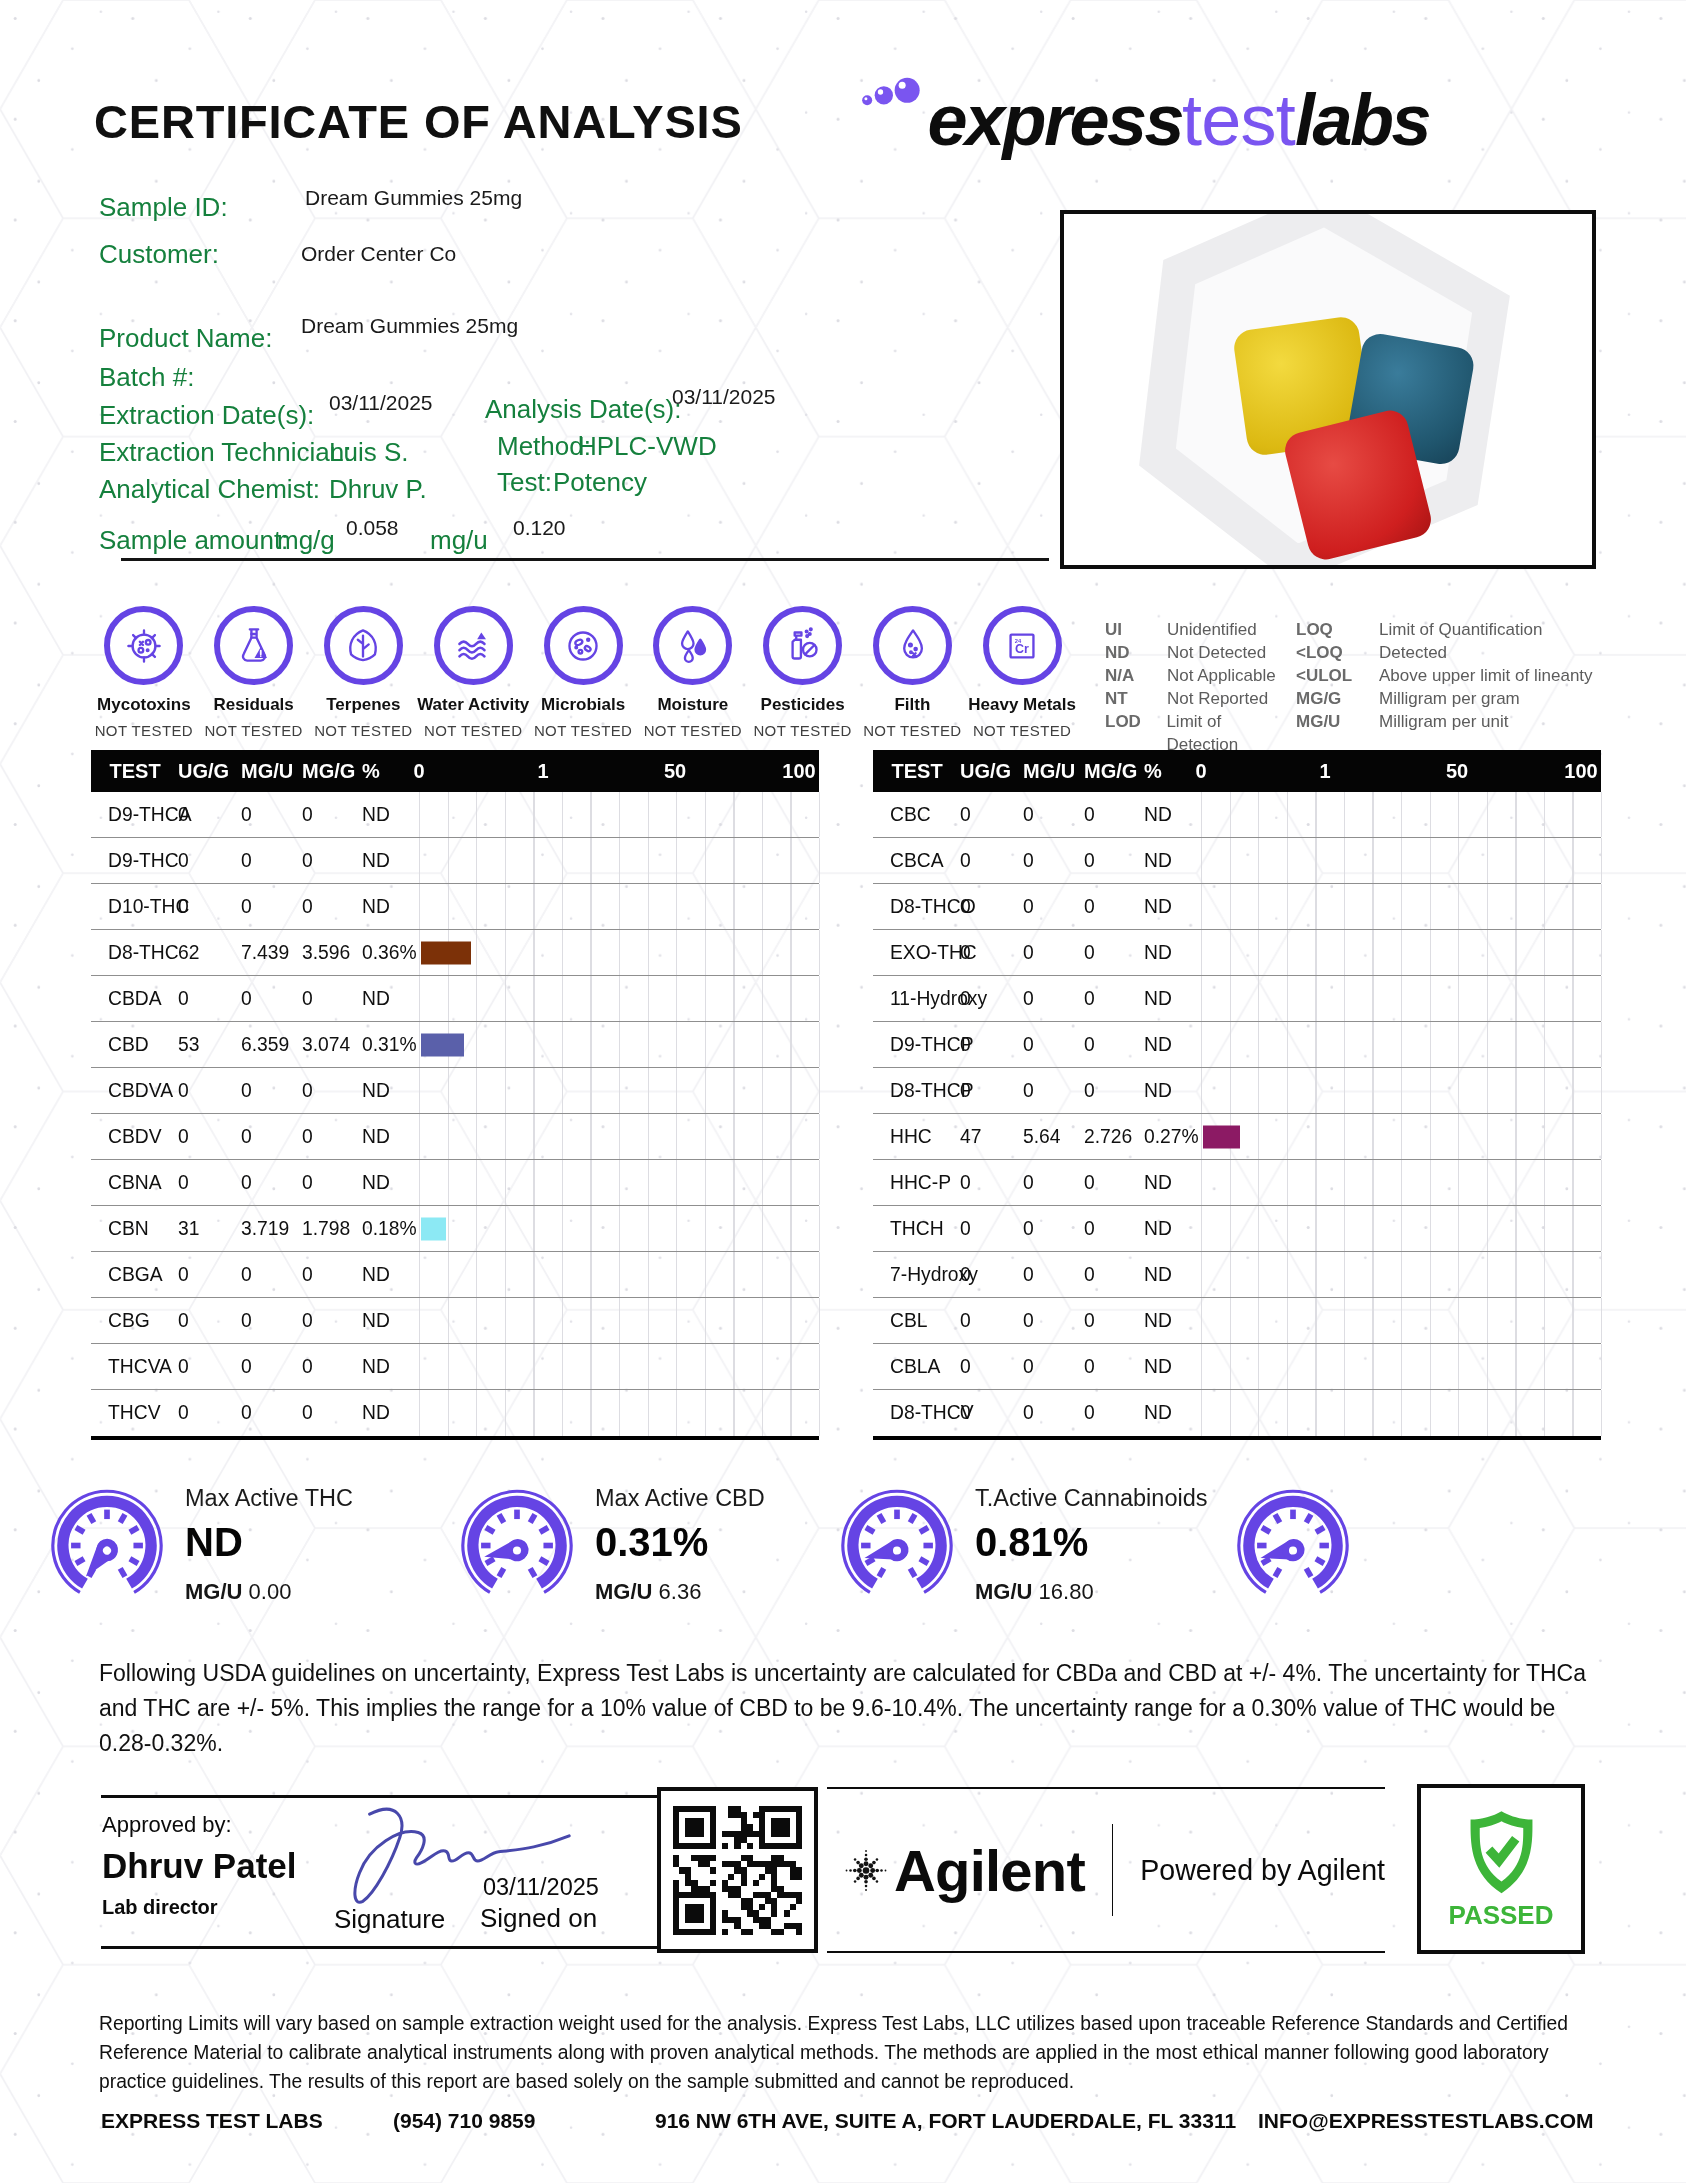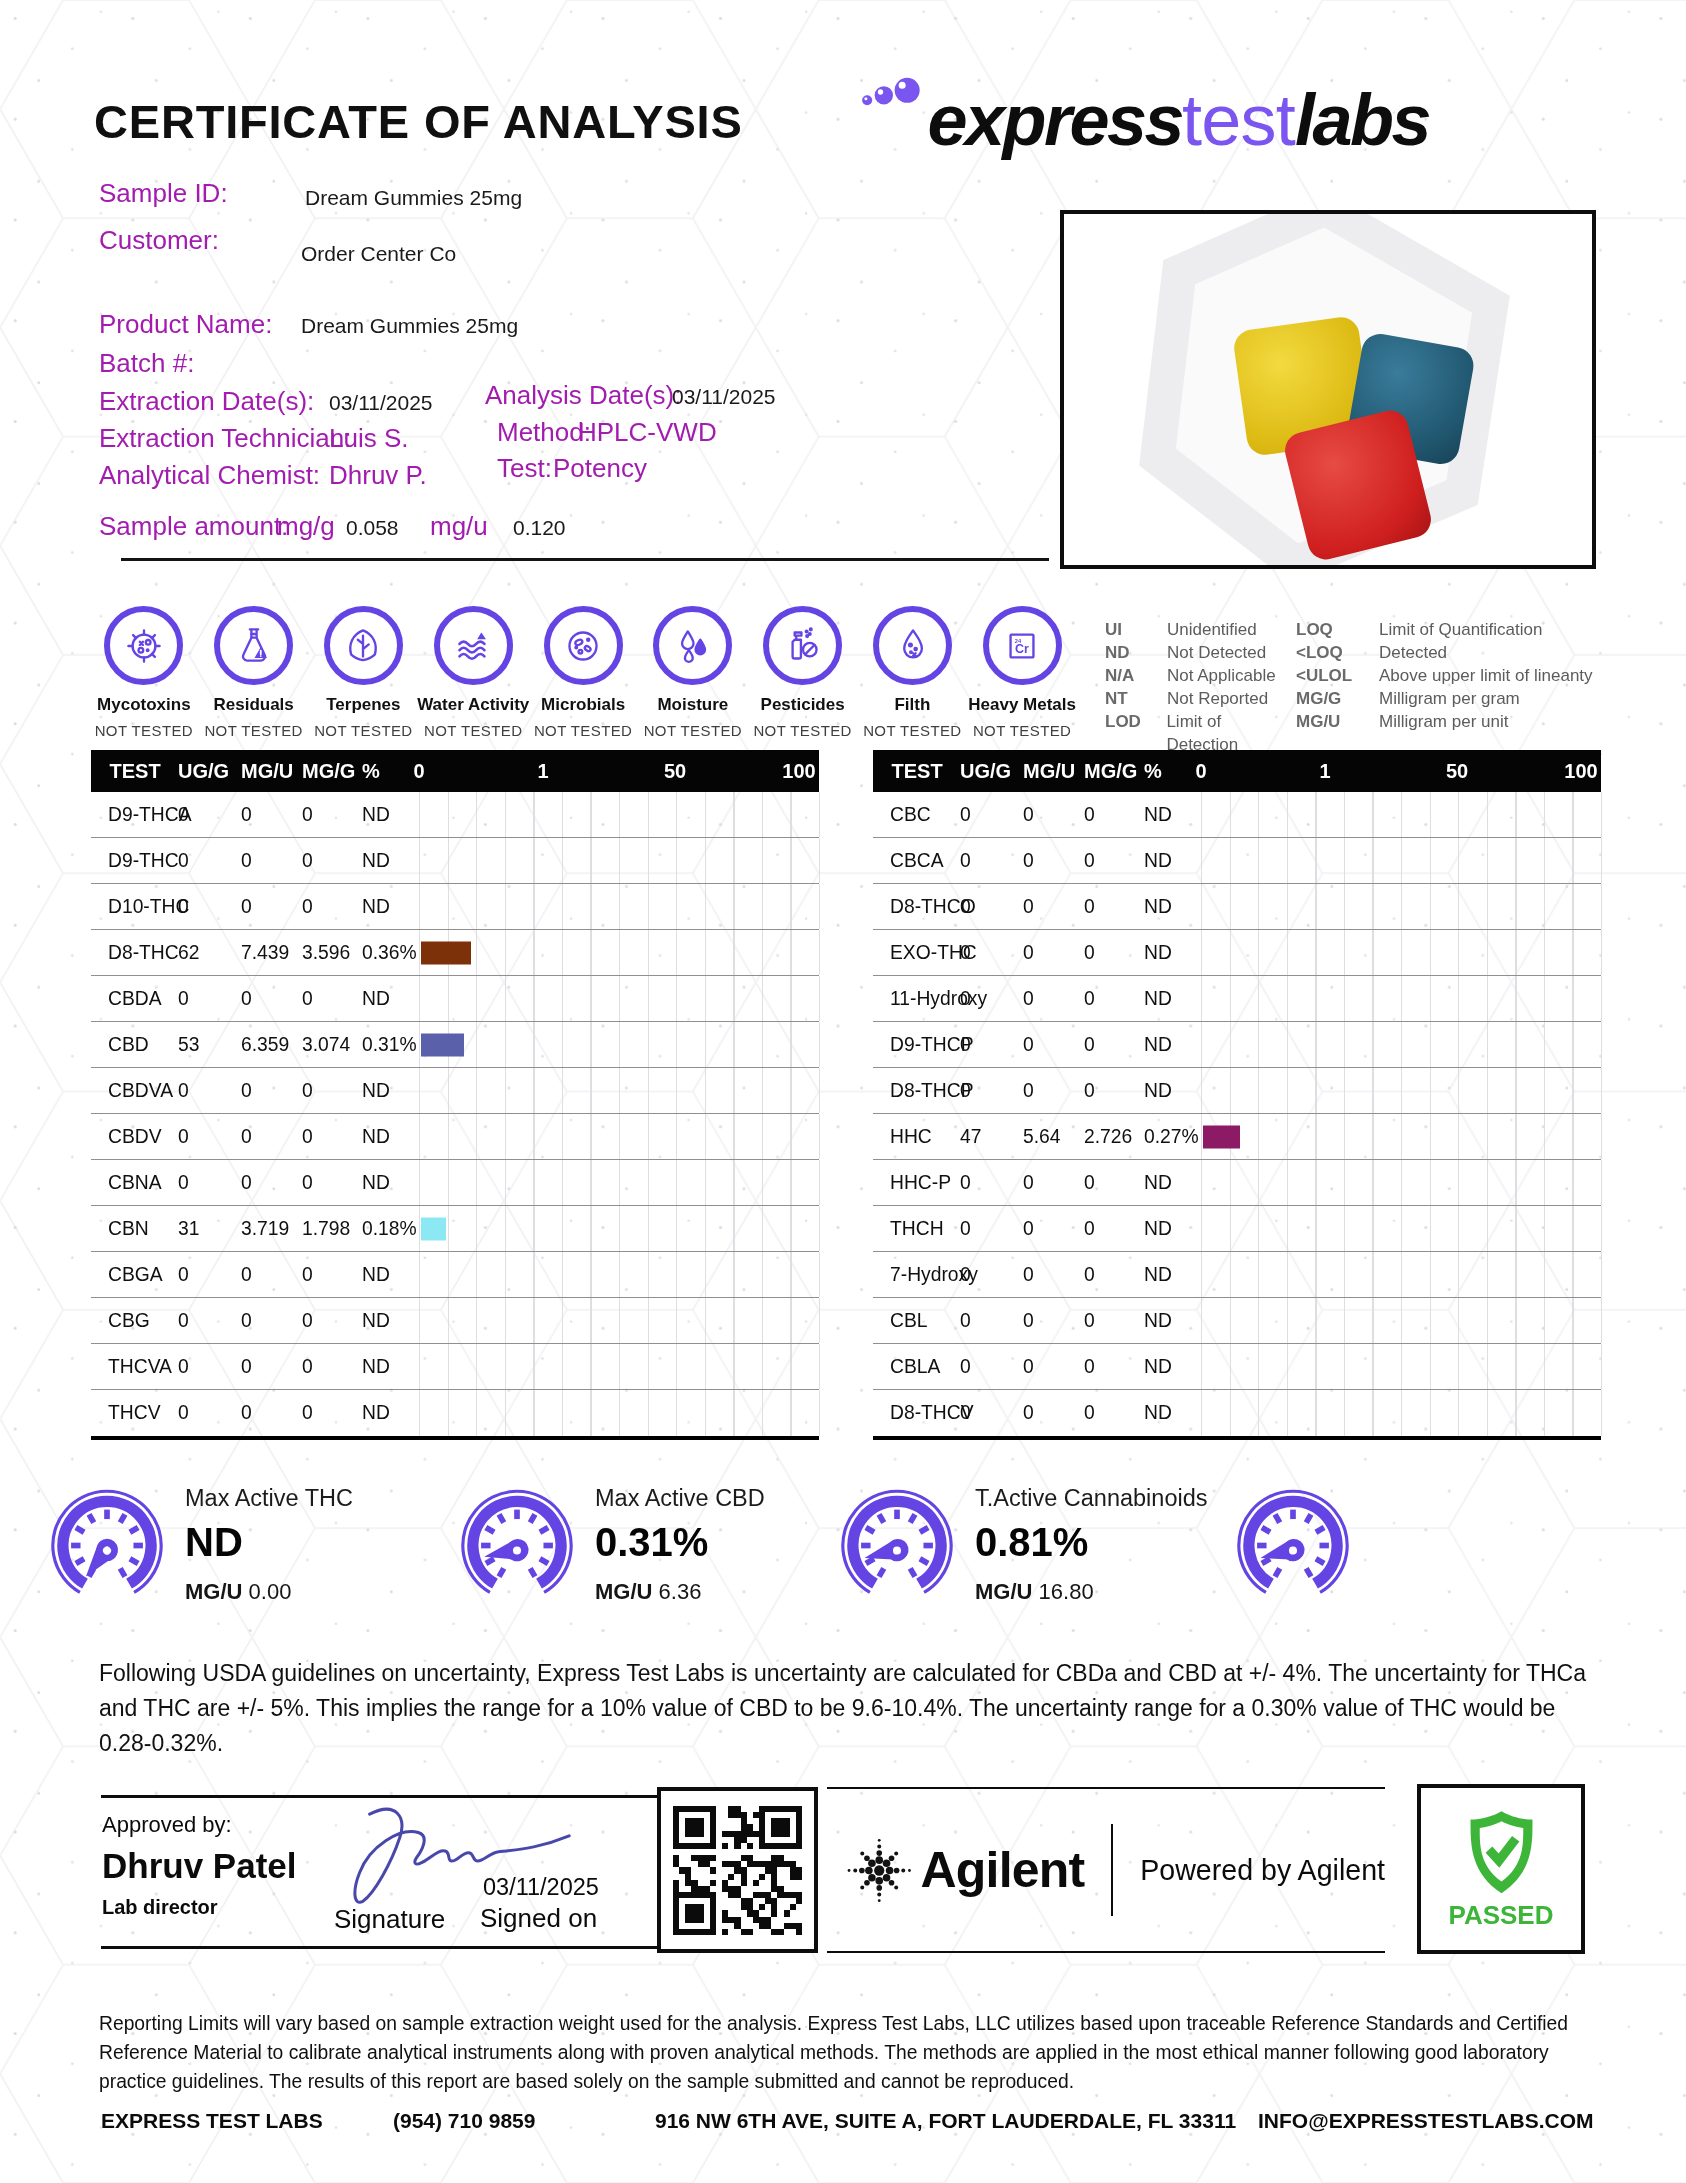--- a/index.html
+++ b/index.html
@@ -12,21 +12,21 @@
   
   .title{left:94px;top:94px;font-size:47px;font-weight:800;letter-spacing:0.8px;color:#101010;}
   .logo{left:857px;top:74px;display:flex;align-items:flex-start;}
   .logo .bubbles{margin-top:3.4px;margin-right:3.4px;}
   .logo .word{font-size:72px;line-height:92px;letter-spacing:-2.5px;white-space:nowrap;}
   .logo .w1{font-weight:800;font-style:italic;color:#0d0d0d;}
   .logo .w2{font-weight:400;font-style:normal;color:#7a55f0;letter-spacing:-0.8px;}
   .logo .w3{font-weight:800;font-style:italic;color:#0d0d0d;}
 
   
-  .f-label{position:absolute;font-size:26px;color:#a21caf;}
+  .f-label{position:absolute;font-size:26px;color:#15803d;margin-top:14px;}
   .f-value{position:absolute;font-size:21px;color:#1a1a1a;}
 
   
   .photo{left:1060px;top:210px;width:536px;height:359px;border:4.2px solid #0d0d0d;background:#fff;overflow:hidden;}
   .dish{position:absolute;left:59px;top:-25px;width:403px;height:395px;background:#ededef;
         clip-path:polygon(50% 0,96% 27%,88% 80%,42% 100%,4% 70%,10% 18%);}
   .dish-in{position:absolute;left:99px;top:13.4px;width:322px;height:316px;background:#fafafb;
         clip-path:polygon(50% 0,96% 27%,88% 80%,42% 100%,4% 70%,10% 18%);}
   .gummy{position:absolute;border-radius:18.5px;}
   .gummy.yellow{left:176px;top:109px;width:126px;height:126px;transform:rotate(-8deg);
@@ -98,21 +98,21 @@
   .ap-role{left:102px;top:1896px;font-size:20px;font-weight:700;}
   .sig{left:319px;top:1799px;}
   .sig-cap{left:334px;top:1904px;font-size:26px;}
   .sig-date{left:483px;top:1874px;font-size:23.5px;}
   .sig-on{left:480px;top:1903px;font-size:26px;}
   .qr-box{left:657px;top:1787px;width:161px;height:166px;border:4.2px solid #0d0d0d;background:#fff;
           display:flex;align-items:center;justify-content:center;}
   .agilent{left:827px;top:1787px;width:558px;height:166px;border-top:2.9px solid #0c0c0c;
            border-bottom:2.9px solid #0c0c0c;display:flex;align-items:center;}
   .agilent .mark{width:99px;height:99px;margin-left:15px;}
-  .agilent .aname{font-size:50px;font-weight:800;letter-spacing:-0.8px;margin-left:4px;}
+  .agilent .aname{font-size:58px;font-weight:800;letter-spacing:-0.8px;margin-left:4px;}
   .agilent .adiv{width:2.5px;height:92px;background:#0c0c0c;margin-left:27px;}
   .agilent .apow{font-size:28.6px;margin-left:27px;white-space:nowrap;}
   .passed-box{left:1417px;top:1784px;width:168px;height:170px;border:4.2px solid #0d0d0d;background:#fff;
            display:flex;flex-direction:column;align-items:center;justify-content:center;}
   .passed-box svg{width:87px;height:92px;}
   .passed-label{font-size:26px;font-weight:800;color:#3db539;letter-spacing:0px;margin-top:1.7px;}
 
   
   .foot-note{left:99px;top:2009px;width:1505px;font-size:19.3px;line-height:29px;color:#101010;}
   .contact{position:absolute;top:2109px;font-size:21px;font-weight:700;white-space:nowrap;}

